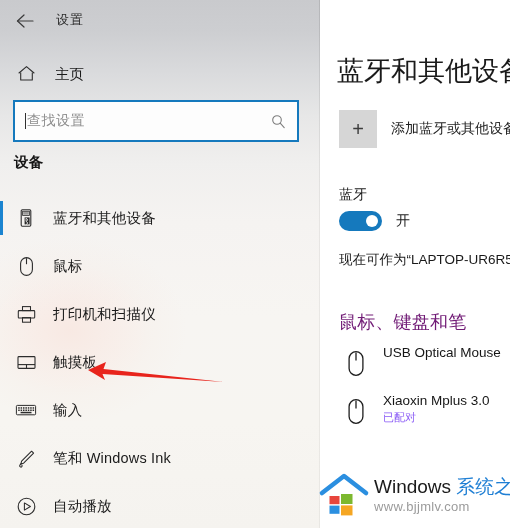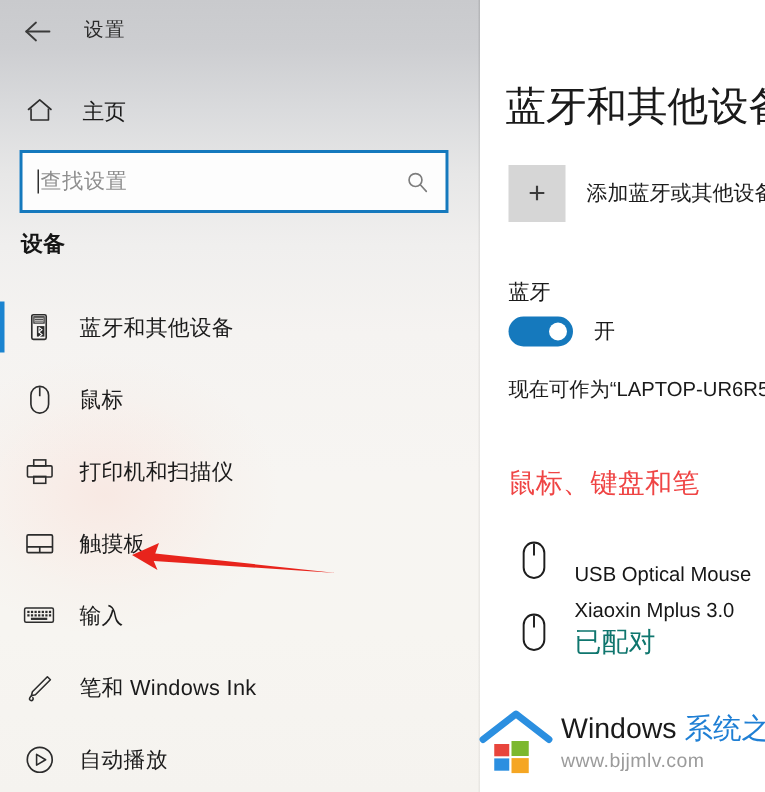--- a/index.html
+++ b/index.html
@@ -241,32 +241,32 @@
     position: absolute;
     left: 18px; top: 251px;
     font-size: 13.5px;
     color: #1a1a1a;
     white-space: nowrap;
   }
   #mkp-heading {
     position: absolute;
     left: 18px; top: 310px;
     font-size: 18px;
-    color: #ef4444;
+    color: #701a75;
     white-space: nowrap;
     letter-spacing: 0.2px;
   }
   #device-list {
     position: absolute;
     left: 18px; top: 344px;
     width: 171px;
   }
   .device-row {
     display: flex;
-    align-items: flex-end;
+    align-items: flex-start;
     height: 48px;
     cursor: pointer;
   }
   .device-icon {
     width: 34px; height: 38px;
     display: flex; align-items: center; justify-content: center;
     flex: none;
   }
   .device-text {
     margin-left: 10px;
@@ -274,22 +274,22 @@
     flex-direction: column;
     justify-content: center;
     white-space: nowrap;
   }
   .device-name {
     font-size: 13.5px;
     color: #161616;
     line-height: 1.35;
   }
   .device-status {
-    font-size: 18px;
-    color: #0f766e;
+    font-size: 11px;
+    color: #8b5cf6;
     line-height: 1.3;
   }
 
   
   #watermark {
     position: absolute;
     left: 318px; top: 471px;
     display: flex;
     align-items: center;
     pointer-events: none;

